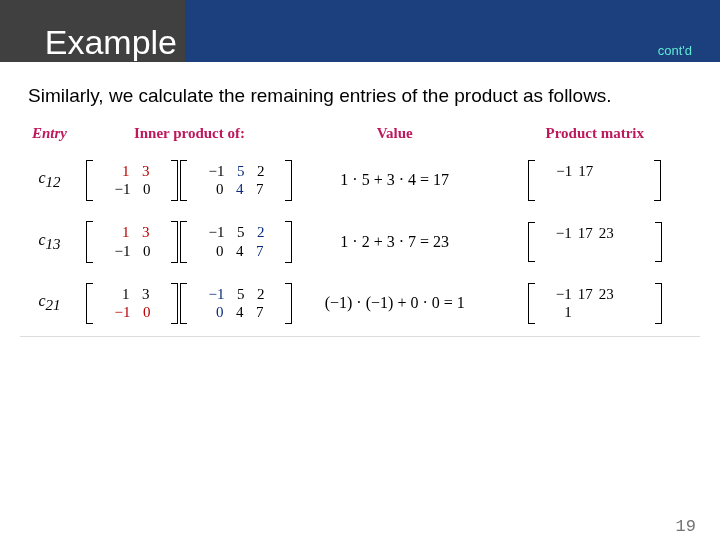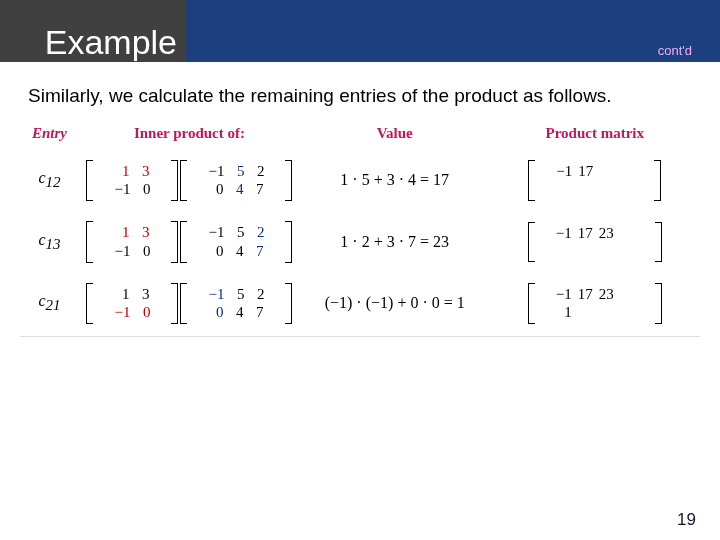--- a/index.html
+++ b/index.html
@@ -34,21 +34,21 @@
   .title-rest {
     color: #fff;
     font-size: 34px;
     padding-left: 6px;
   }
   .title-rest em { font-style: italic; }
   .contd {
     position: absolute;
     right: 28px;
     bottom: 4px;
-    color: #f0abfc;
+    color: #5eead4;
     font-size: 13px;
   }
   .intro {
     padding: 22px 28px 12px 28px;
     font-size: 19px;
     color: #000;
     line-height: 1.3;
   }
   .table-wrap {
     padding: 0 20px;
@@ -103,23 +103,24 @@
     font-size: 15px;
     line-height: 1.25;
   }
   .wcell { min-width: 28px; }
   .hl-r  { color: #b90000; }
   .hl-b  { color: #0a2a80; }
   .value { font-size: 16px; }
   .page-num {
     position: absolute;
     right: 24px;
-    bottom: 10px;
+    bottom: 4px;
     font-size: 17px;
-    color: #0f172a;
+    color: #737373;
+    font-family: Liberation Mono, monospace;
   }
   hr.sep {
     border: none;
     border-top: 1px solid #ddd;
     margin: 2px 0 0 0;
   }
 </style>
 </head>
 <body>
 

